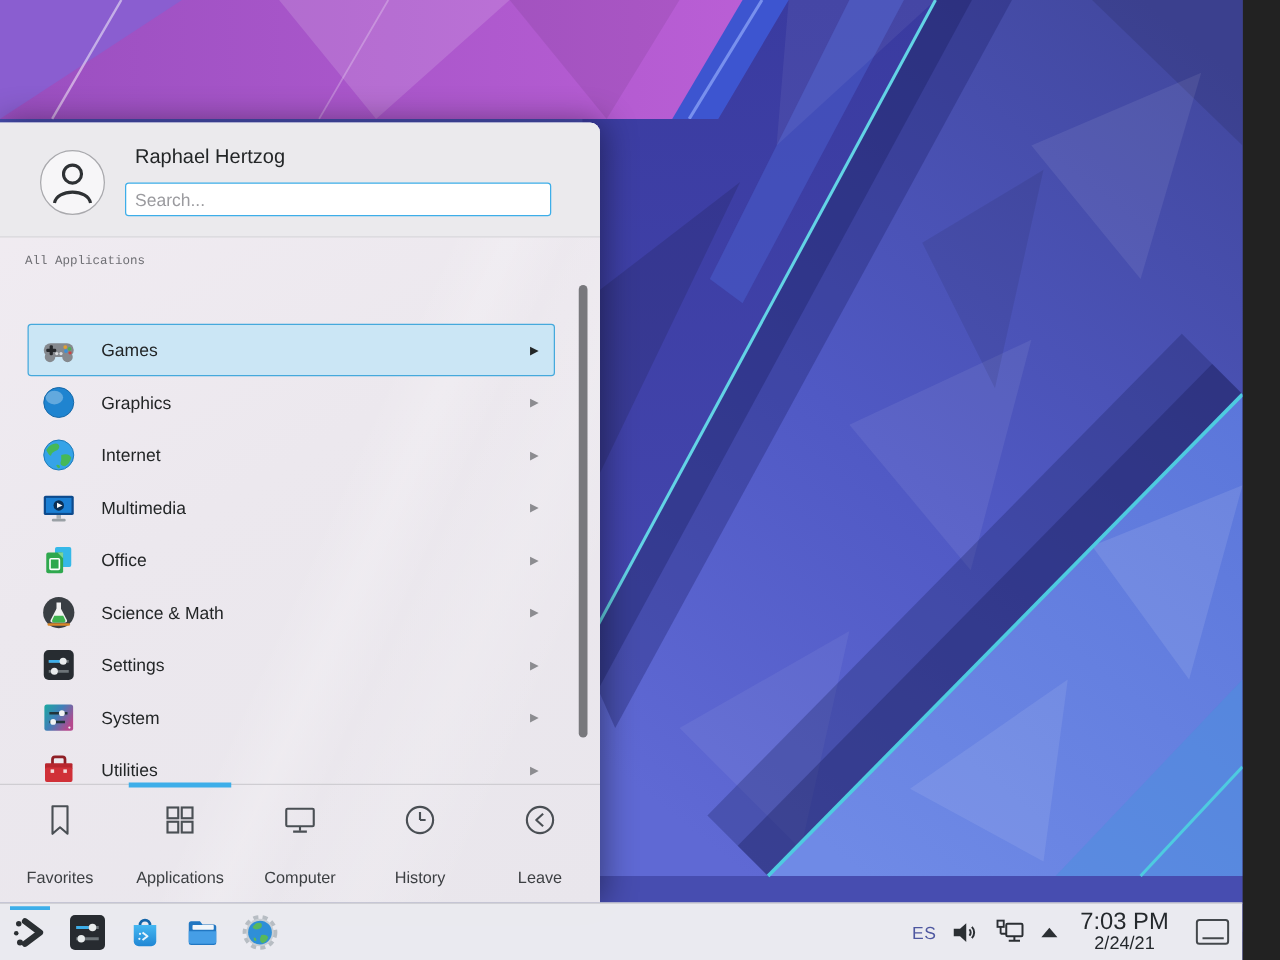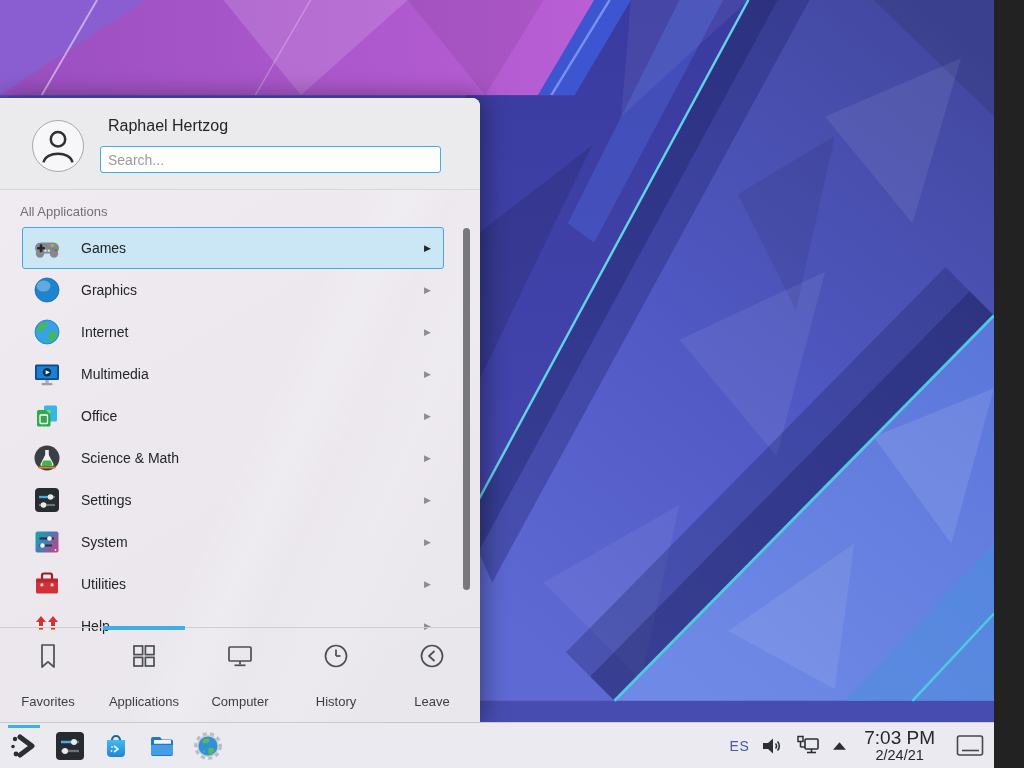--- a/index.html
+++ b/index.html
@@ -17,29 +17,29 @@
   .streak-a{left:240px;} .streak-b{left:330px;width:140px;opacity:.25;}
 
   .kick-header{position:relative;height:92px;background:#ebeaed;border-bottom:1px solid #d9d7db;z-index:3;}
   .avatar{position:absolute;left:32px;top:22px;width:52px;height:52px;border-radius:50%;
     background:#f7f6f8;border:1px solid #a9a9ad;overflow:hidden;}
   .user-name{position:absolute;left:108px;top:19px;font-size:16px;color:#232627;}
   .search-input{position:absolute;left:100px;top:48px;width:341px;height:27px;border:1px solid var(--accent);
     border-radius:3px;background:#fff;padding:0 7px;font-size:14px;color:#14532d;outline:none;}
   .search-input::placeholder{color:#9b9b9f;}
 
-  .section-label{padding:14px 0 0 20px;font-size:13px;color:#6f6f74;position:relative;z-index:2;}
+  .section-label{padding:14px 0 0 20px;font-size:10px;color:#6f6f74;position:relative;z-index:2;font-family:Liberation Mono, monospace;}
 
   .menu-list{position:relative;margin-top:8px;height:407px;overflow:hidden;z-index:2;}
   .menu-item{display:flex;align-items:center;height:42px;margin:0 36px 0 22px;padding:0 10px;
     border:1px solid transparent;border-radius:3px;cursor:default;}
   .menu-item .cat-icon{width:28px;height:28px;flex:0 0 28px;}
   .menu-item .item-label{margin-left:20px;font-size:14px;color:#232627;flex:1;}
   .menu-item .arrow{font-size:9px;color:#8c8c90;margin-right:2px;}
-  .menu-item.selected{background:#cbe6f5;border-color:#45a9dc;}
+  .menu-item.selected{background:#cbe6f5;border-color:#45a9dc;margin-top:36px;}
   .menu-item.selected .arrow{color:#232627;}
 
   .scrollbar-thumb{position:absolute;right:10px;top:130px;width:7px;height:362px;background:#78787c;border-radius:4px;z-index:4;}
 
   .tabbar{position:absolute;left:0;right:0;bottom:0;height:95px;border-top:1px solid #cfcdd2;display:flex;z-index:3;}
   .tab{position:relative;flex:1;display:flex;flex-direction:column;align-items:center;justify-content:center;gap:23px;}
   .tab.active::before{content:"";position:absolute;top:-2px;left:7px;right:7px;height:4px;background:var(--accent);}
   .tab .tab-icon{width:30px;height:30px;}
   .tab .tab-label{font-size:13px;color:#3c3f42;}
 

